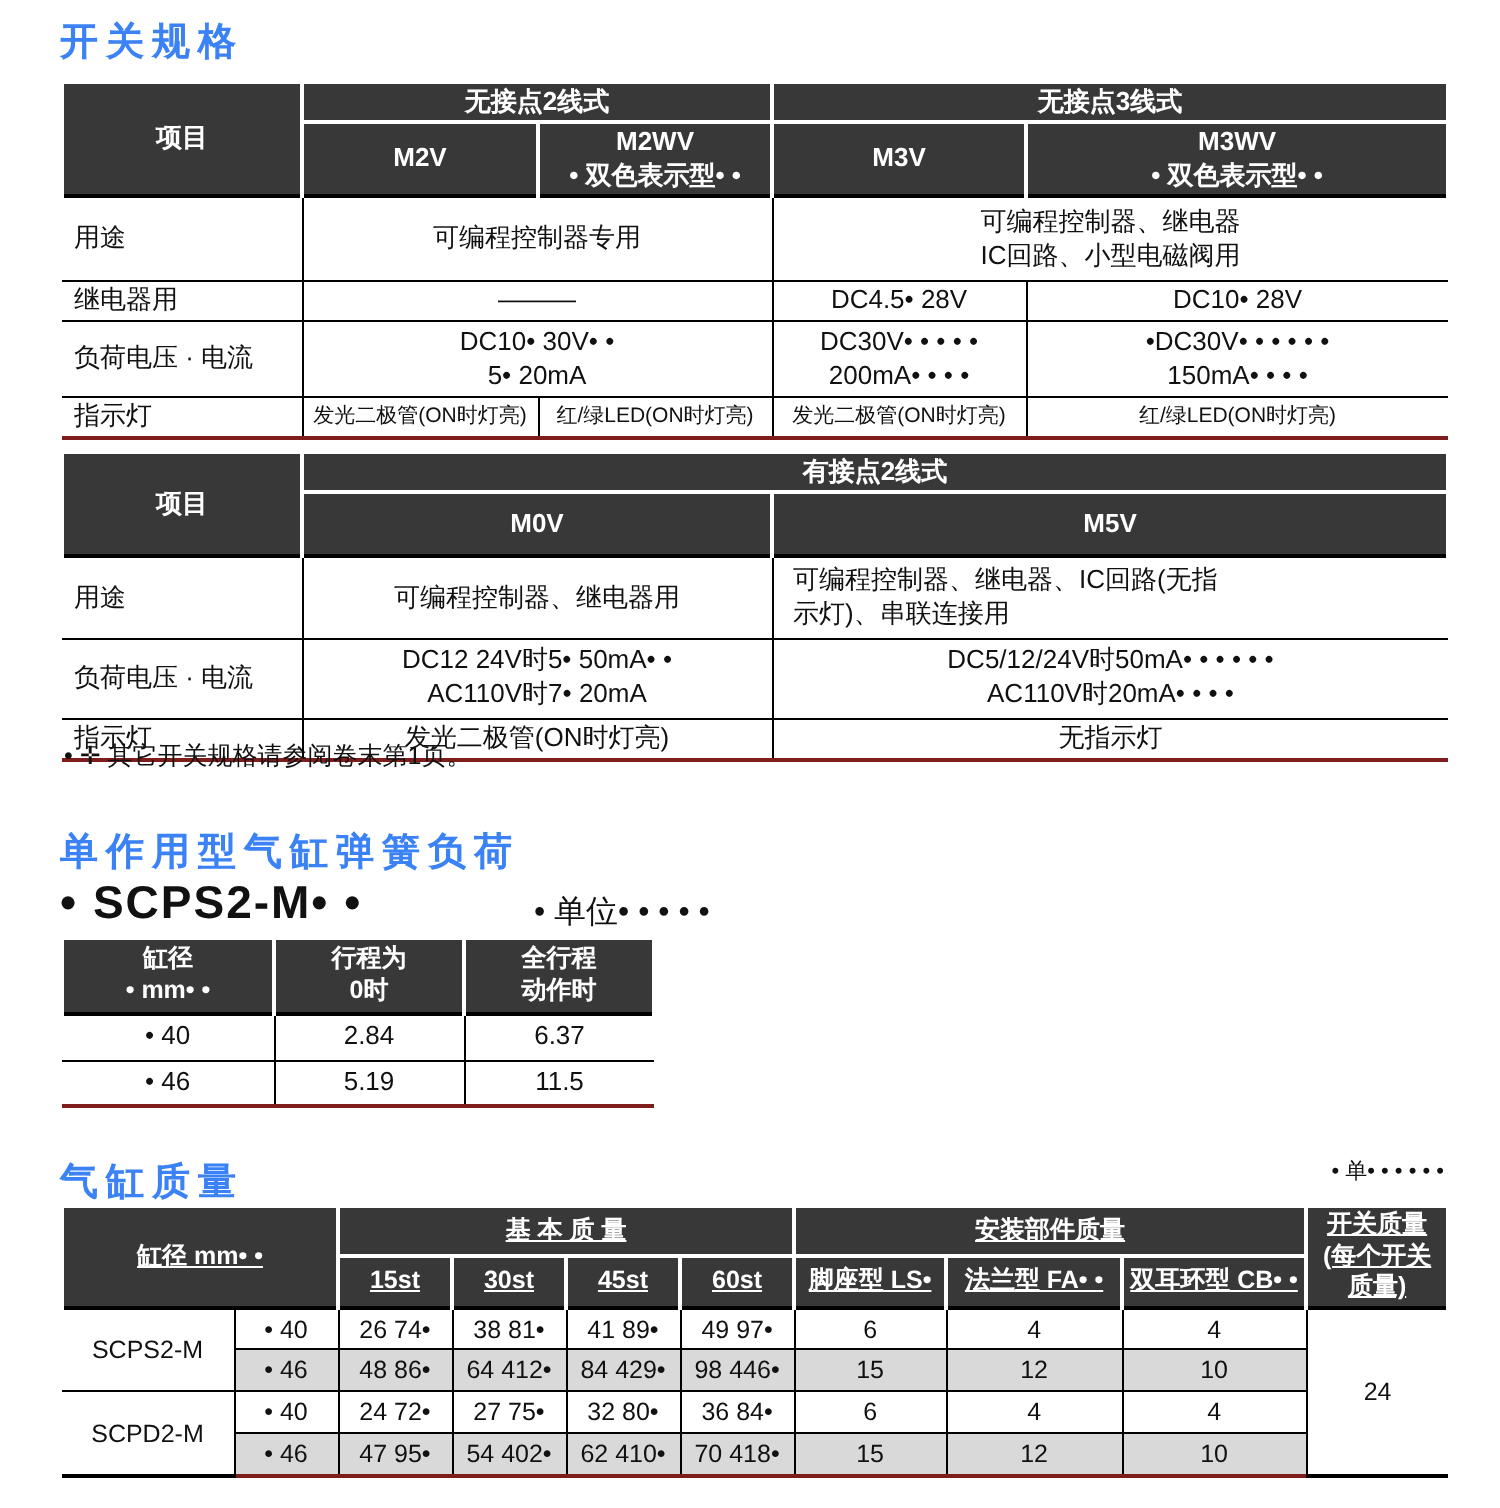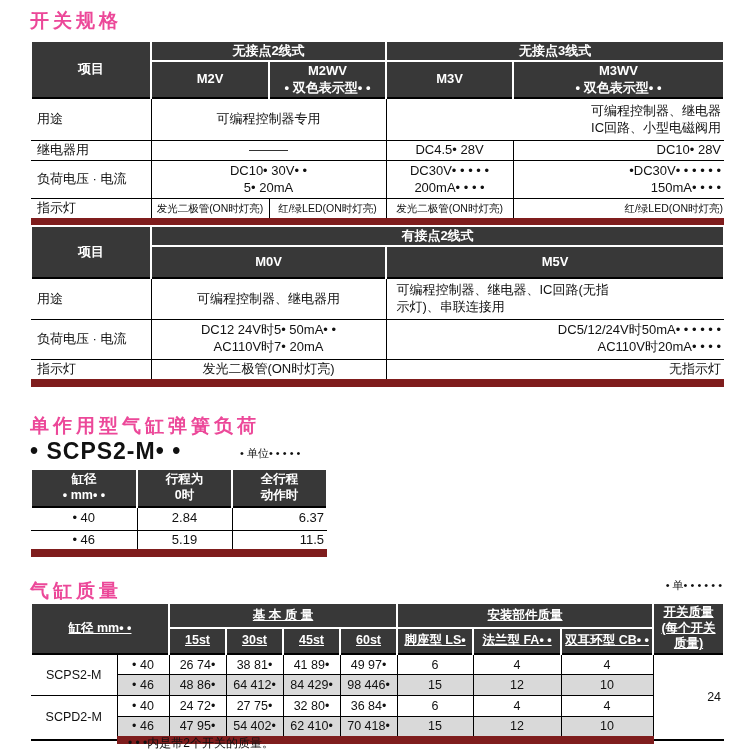--- a/index.html
+++ b/index.html
@@ -1,47 +1,47 @@
 <!DOCTYPE html>
 <html><head>
 <meta charset="utf-8">
 <style>
   * { margin:0; padding:0; box-sizing:border-box; }
   html,body { background:#fff; }
   body { font-family:"Liberation Sans","DejaVu Sans",sans-serif; color:#111; }
   .page { position:relative; width:750px; height:754px; background:#fff; overflow:hidden; }
 
-  .sec-title { position:absolute; left:30px; font-size:19px; font-weight:bold; letter-spacing:4px; color:#ec4899; }
+  .sec-title { position:absolute; left:30px; font-size:19px; font-weight:bold; letter-spacing:4px; color:#3b82f6; }
 
   table { border-collapse:collapse; table-layout:fixed; }
   th {
     background:#383838; color:#fff; font-weight:bold; font-size:13px;
     border:2px solid #fff; border-bottom-width:0; text-align:center;
     vertical-align:middle; white-space:pre-line; line-height:1.25; padding:1px 2px;
   }
   td {
     border:1px solid #000; background:#fff; font-size:13px; text-align:center;
     vertical-align:middle; white-space:pre-line; line-height:1.3; padding:1px 3px;
   }
   tbody tr:first-child > td { border-top:2px solid #000; }
-  tbody tr:last-child  > td { border-bottom:8px solid #7f1d1d; }
+  tbody tr:last-child  > td { border-bottom:2px solid #7f1d1d; }
   td.no-l { border-left:none; }
-  td.no-r { border-right:none;text-align:right; }
+  td.no-r { border-right:none; }
   td.bb2 { border-bottom:2px solid #000; }
   td.lbl { text-align:left; padding-left:6px; }
   td.sm  { font-size:10.5px; padding:1px 1px; }
   th.sm  { font-size:11.5px; }
   tr.shade > td { background:#d9d9d9; }
 
   .t1 { position:absolute; left:30px; top:40px; width:693px; }
   .t2 { position:absolute; left:30px; top:225px; width:693px; }
   .fn1 { position:absolute; left:32px; top:370px; font-size:12.5px; }
 
   .sub-model { position:absolute; left:30px; top:438px; font-size:23px; font-weight:bold; letter-spacing:1px; }
-  .unit1 { position:absolute; left:240px; top:446px; font-size:11px; }
+  .unit1 { position:absolute; left:267px; top:446px; font-size:16px; }
   .t3 { position:absolute; left:30px; top:468px; width:296px; }
   .t3 th { font-size:12.5px; }
   .t3 td { height:23px; }
 
   .unit2 { position:absolute; right:28px; top:578px; font-size:11px; }
   .t4 { position:absolute; left:30px; top:602px; width:693px; }
   .t4 th { font-size:12.5px;text-decoration:underline; }
   .t4 td { height:21px; font-size:12.5px; }
   .fn2 { position:absolute; left:128px; top:735px; font-size:12px; }
 
@@ -142,20 +142,21 @@
 AC110V时20mA• • • •</td>
       </tr>
       <tr style="height:19px">
         <td class="lbl no-l">指示灯</td>
         <td>发光二极管(ON时灯亮)</td>
         <td class="no-r">无指示灯</td>
       </tr>
     </tbody>
   </table>
 
+  <div class="fn1">• ✛ 其它开关规格请参阅卷末第1页。</div>
 
   <div class="sec-title h2a">单作用型气缸弹簧负荷</div>
   <div class="sub-model">• SCPS2-M• •</div>
   <div class="unit1">• 单位• • • • •</div>
 
   <table class="t3">
     <colgroup>
       <col style="width:106px">
         <col style="width:95px">
         <col style="width:95px">
@@ -258,15 +259,14 @@
         <td>54 402•</td>
         <td>62 410•</td>
         <td>70 418•</td>
         <td>15</td>
         <td>12</td>
         <td>10</td>
       </tr>
     </tbody>
   </table>
 
-  <div class="fn2">• • •内是带2个开关的质量。</div>
 
 </div>
 
 </body></html>

